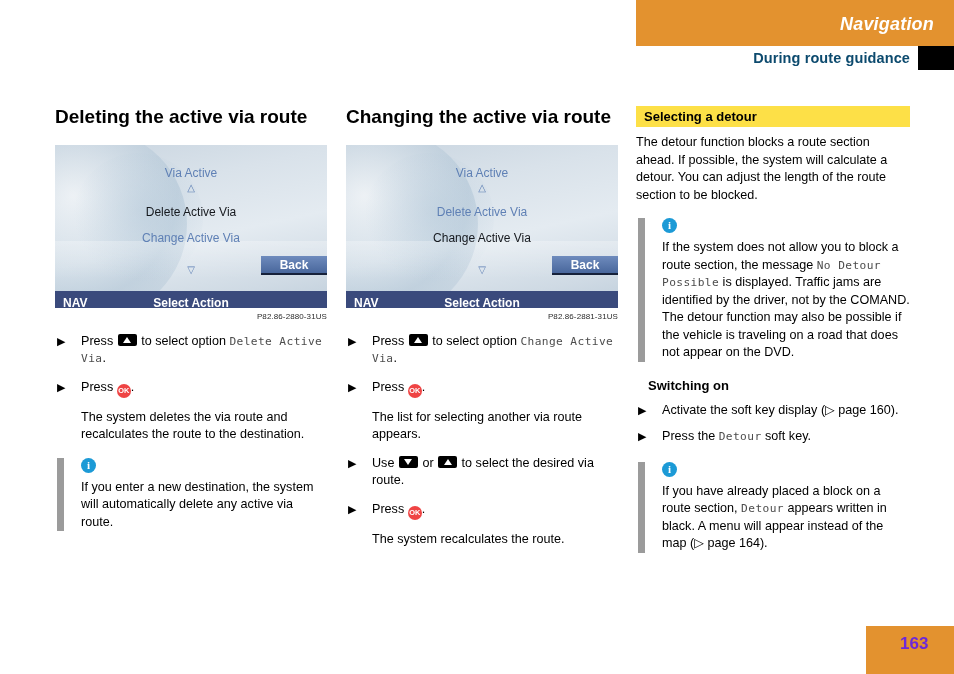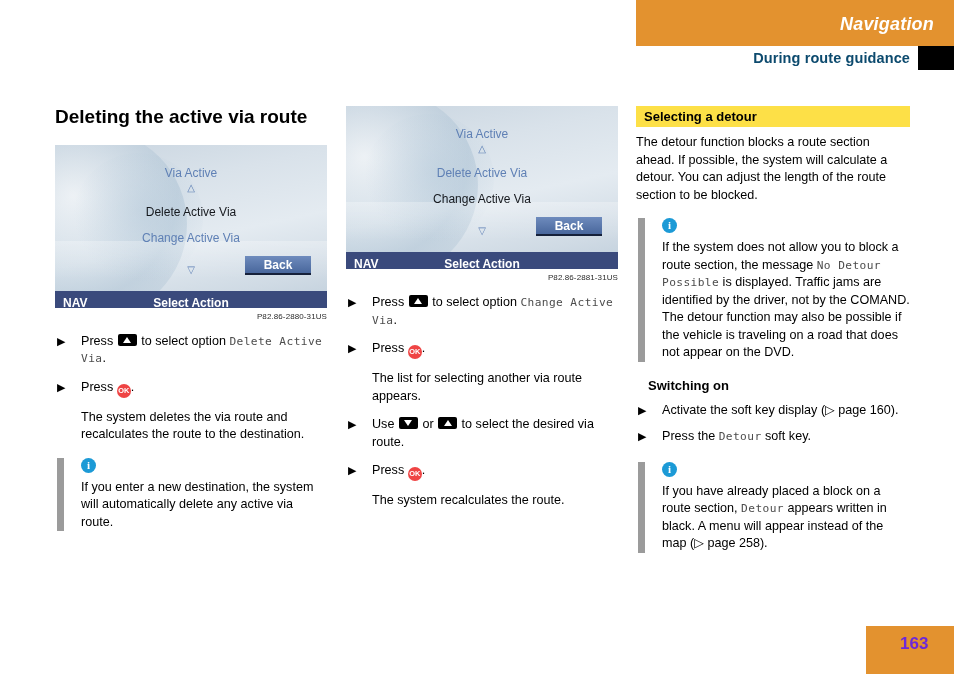--- a/index.html
+++ b/index.html
@@ -133,21 +133,21 @@
     position: absolute;
     left: 0;
     top: 119px;
     width: 272px;
     text-align: center;
     font-size: 10px;
     color: #5f80b5;
   }
   .screen-back {
     position: absolute;
-    right: 16px;
+    right: 0;
     top: 111px;
     width: 66px;
     height: 19px;
     background: linear-gradient(180deg, #6e8bbd 0%, #49679c 100%);
     border-bottom: 2px solid #16213a;
     color: #ffffff;
     font-size: 12px;
     font-weight: bold;
     line-height: 19px;
     text-align: center;
@@ -399,20 +399,21 @@
     </div>
 
     <div class="note">
       <div class="bar"></div>
       <div class="info-icon">i</div>
       <div class="note-text">If you enter a new destination, the system will automatically delete any active via route.</div>
     </div>
   </div>
 
   <div class="col col-mid">
+    <div class="col-title">Changing the active via route</div>
 
     <div class="screen">
       <div class="globe"></div>
       <div class="globe2"></div>
       <div class="sheen"></div>
 
       <div class="screen-list">
         <div class="screen-line">Via Active</div>
         <div class="screen-arrow">△</div>
         <div class="screen-line">Delete Active Via</div>
@@ -491,21 +492,21 @@
       <span class="mono">Detour</span>
       <span>soft key.</span>
     </div>
 
     <div class="note" style="margin-top:16px;">
       <div class="bar"></div>
       <div class="info-icon">i</div>
       <div class="note-text">
         <span>If you have already placed a block on a route section,</span>
         <span class="mono">Detour</span>
-        <span>appears written in black. A menu will appear instead of the map (</span><span>▷</span>&nbsp;<span>page 258</span><span>).</span>
+        <span>appears written in black. A menu will appear instead of the map (</span><span>▷</span>&nbsp;<span>page 164</span><span>).</span>
       </div>
     </div>
   </div>
 
   <div class="footer-orange"></div>
   <div class="footer-page">163</div>
 
 </div>
 
 </body></html>

